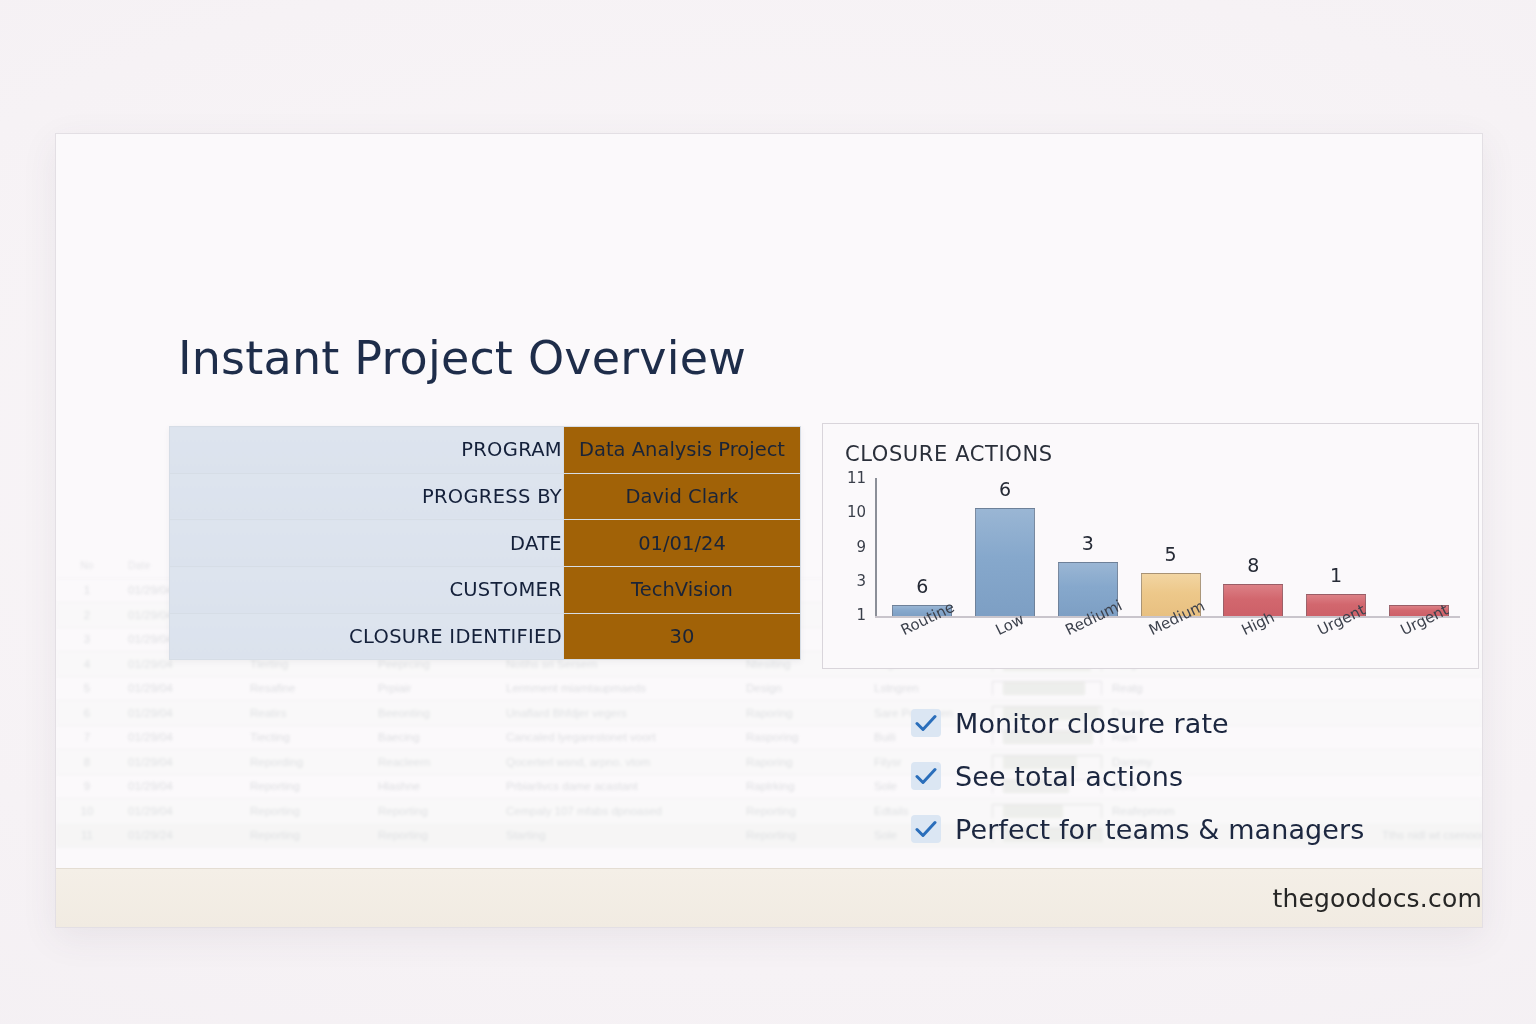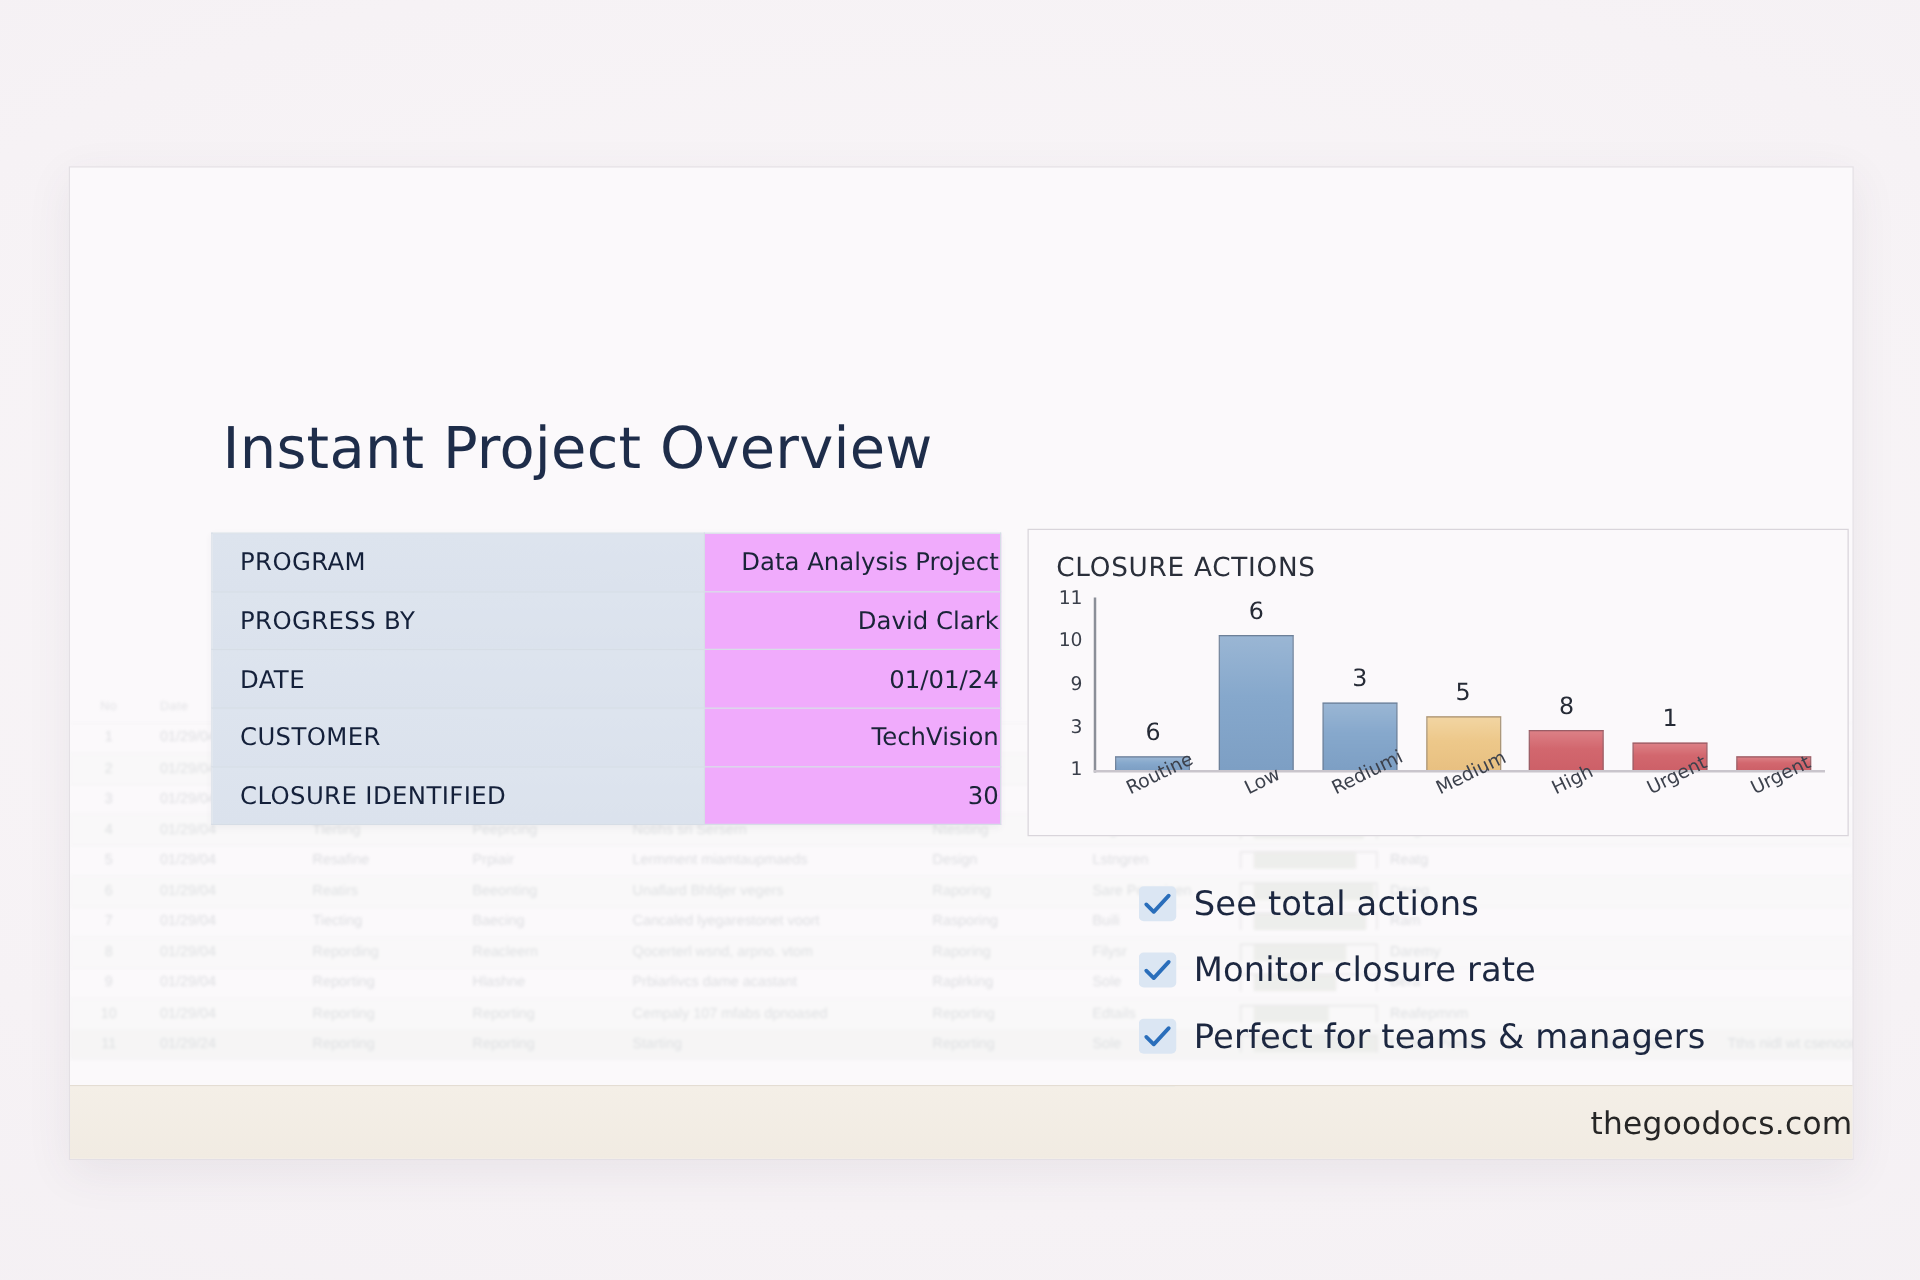--- a/index.html
+++ b/index.html
@@ -82,24 +82,25 @@
     border:1px solid #d6dde6;
     font-size:19.5px;
     color:#14203a;
     font-family:"DejaVu Sans", sans-serif;
   }
   .info-table td.lbl{
     width:370px;
     background:linear-gradient(180deg,#dde4ee 0%,#dbe2ed 100%);
     padding-left:22px;
     letter-spacing:.3px;
+    text-align:right;
   }
   .info-table td.val{
-    background:#f0abfc;
-    text-align:right;
+    background:#a16207;
+    text-align:center;
     color:#1a2438;
   }
 
   
   .chart-panel{
     position:absolute;left:766px;top:289px;
     width:655px;height:244px;
     background:#fbf9fb;
     border:1px solid #d9d5db;
   }
@@ -472,29 +473,29 @@
     </div>
   </div>
 
   <div class="bullets" id="bullets">
       <div class="bullet">
         <span class="check-box">
           <svg width="22" height="18" viewBox="0 0 22 18">
             <path d="M2 9.5 L8 15.5 L20 2.5" fill="none" stroke="#2a6ebb" stroke-width="3" stroke-linecap="round" stroke-linejoin="round"></path>
           </svg>
         </span>
-        <span class="bullet-text">See total actions</span>
+        <span class="bullet-text">Monitor closure rate</span>
       </div>
       <div class="bullet">
         <span class="check-box">
           <svg width="22" height="18" viewBox="0 0 22 18">
             <path d="M2 9.5 L8 15.5 L20 2.5" fill="none" stroke="#2a6ebb" stroke-width="3" stroke-linecap="round" stroke-linejoin="round"></path>
           </svg>
         </span>
-        <span class="bullet-text">Monitor closure rate</span>
+        <span class="bullet-text">See total actions</span>
       </div>
       <div class="bullet">
         <span class="check-box">
           <svg width="22" height="18" viewBox="0 0 22 18">
             <path d="M2 9.5 L8 15.5 L20 2.5" fill="none" stroke="#2a6ebb" stroke-width="3" stroke-linecap="round" stroke-linejoin="round"></path>
           </svg>
         </span>
         <span class="bullet-text">Perfect for teams &amp; managers</span>
       </div>
       <div class="bullet">

